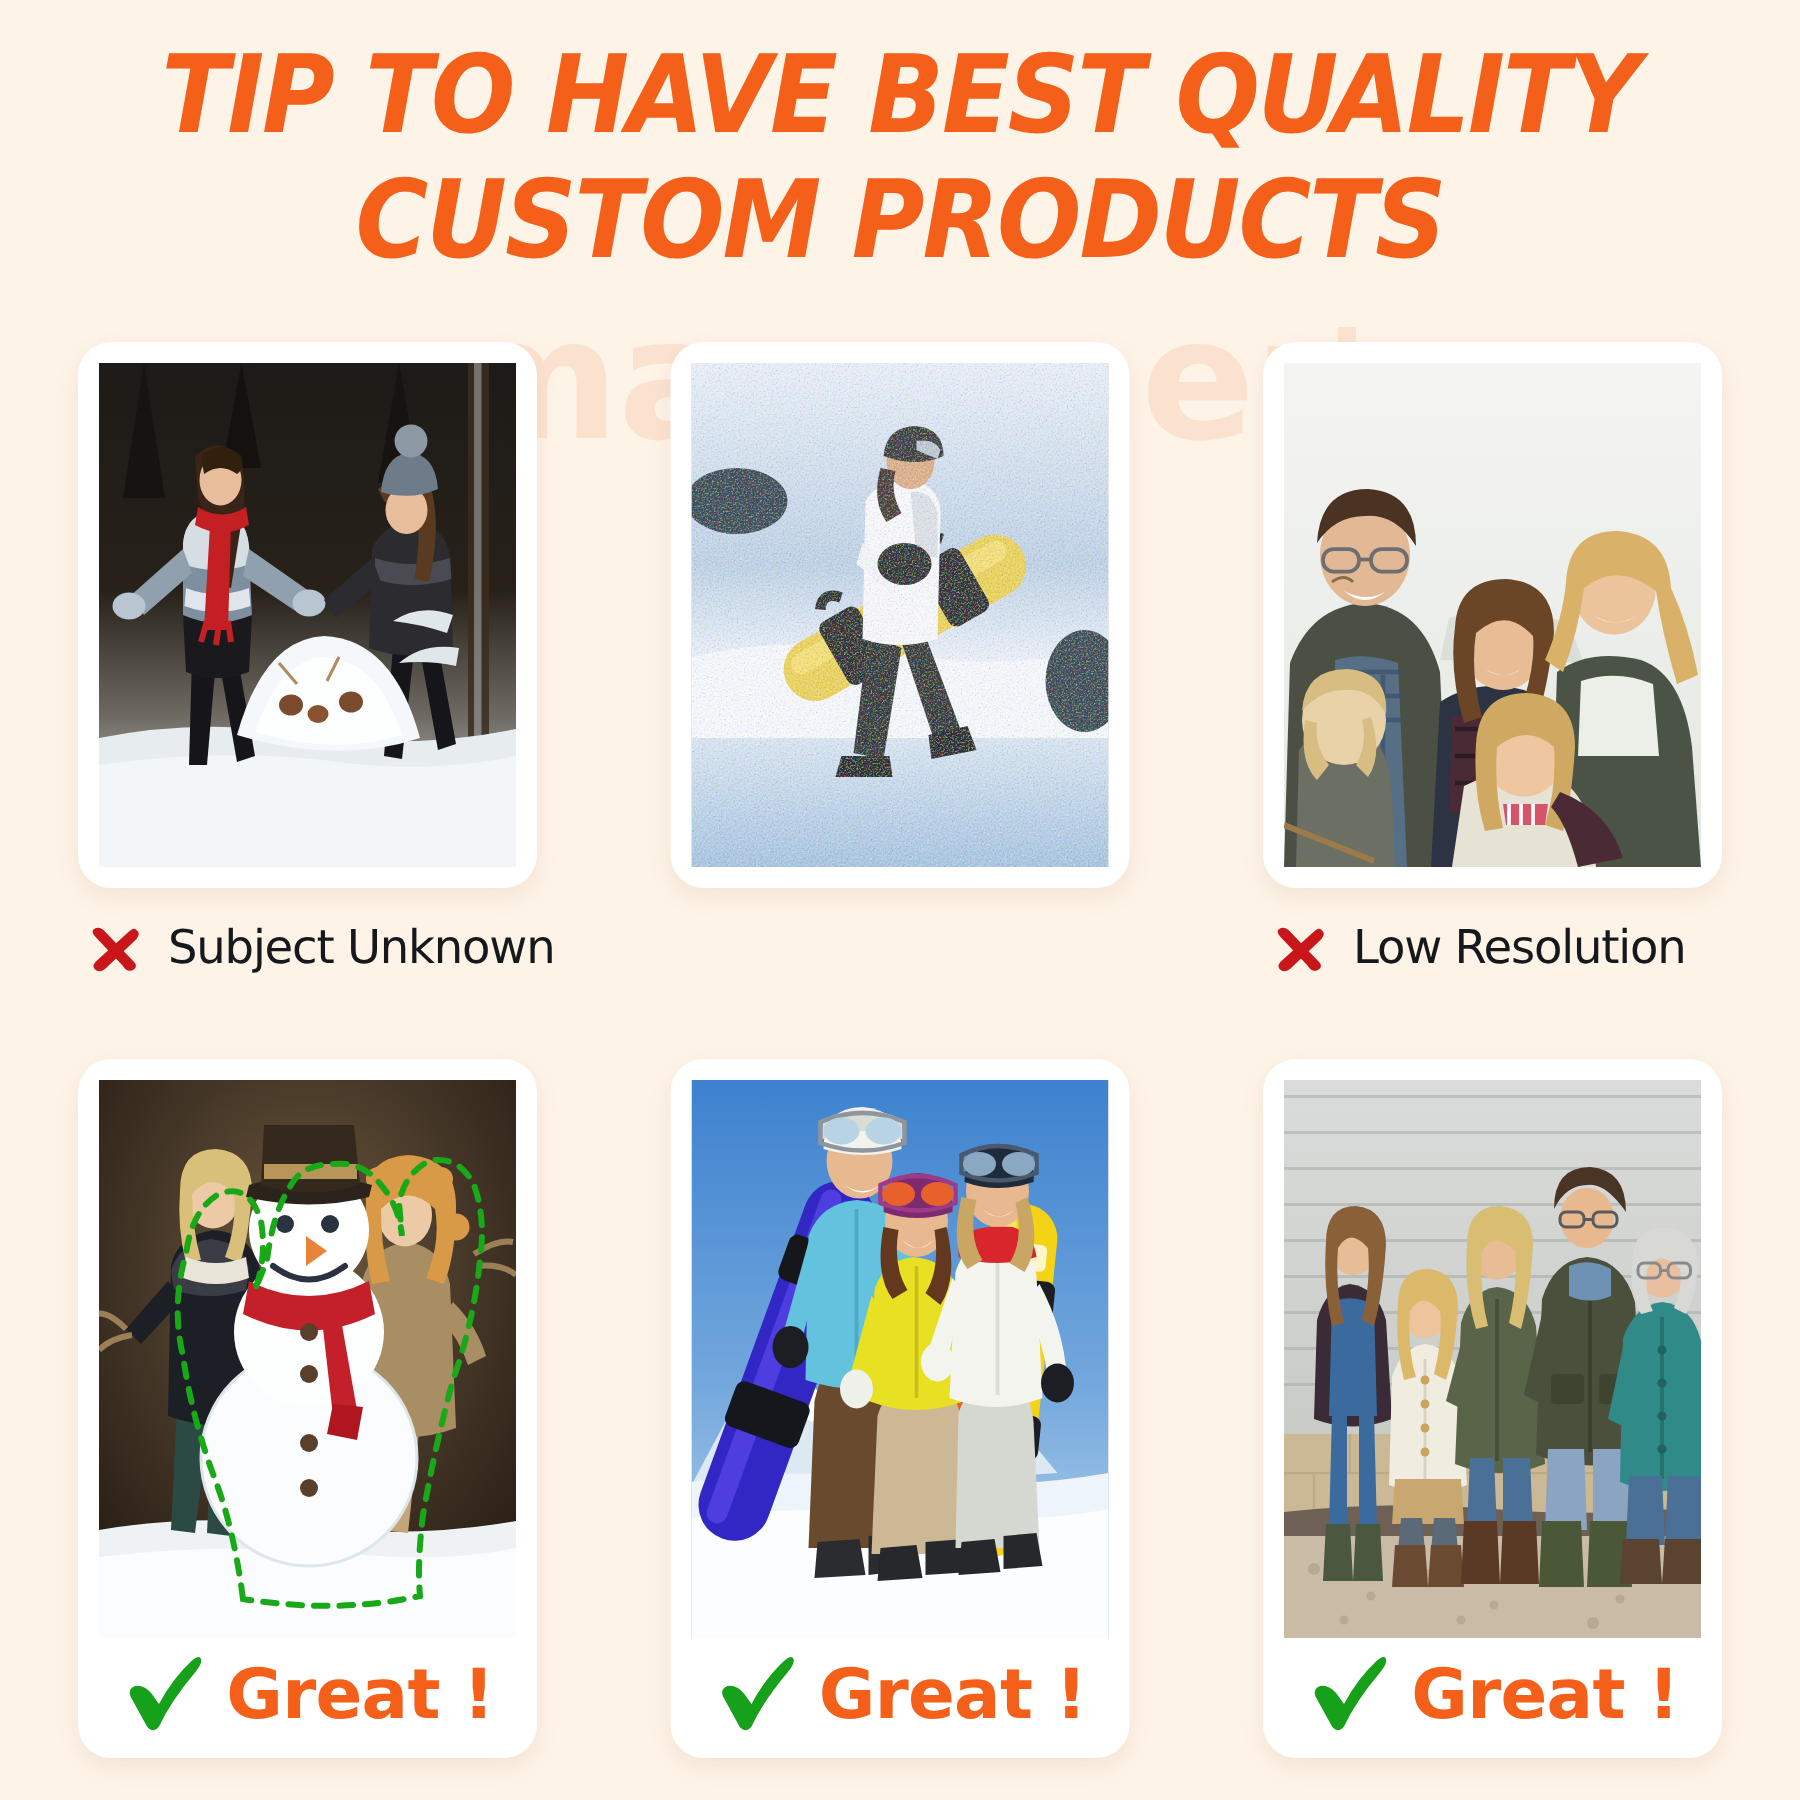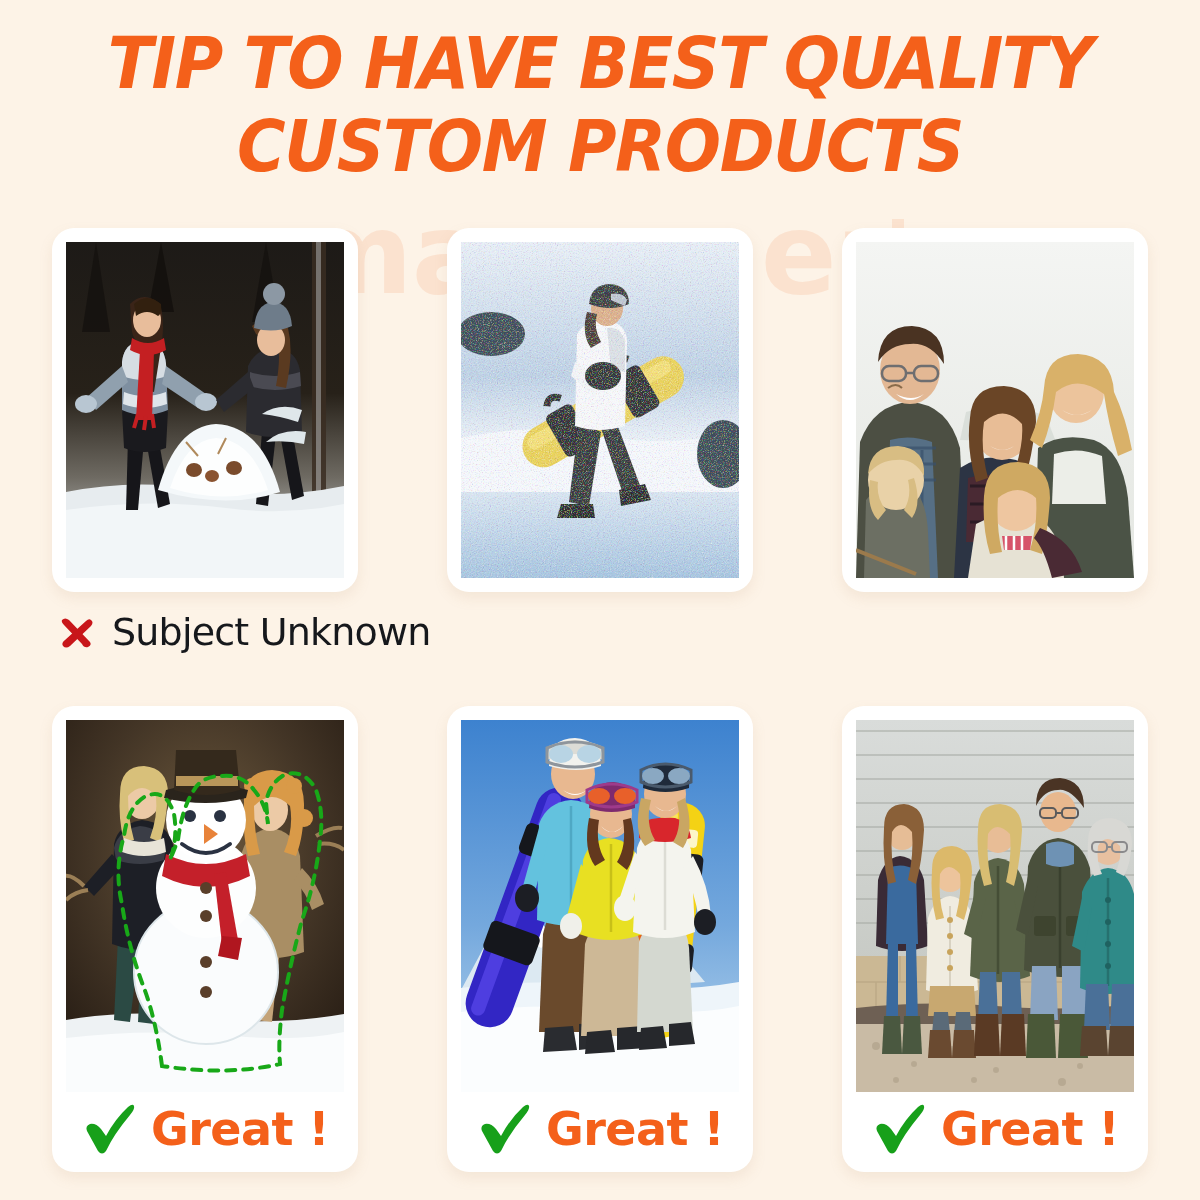--- a/index.html
+++ b/index.html
@@ -127,21 +127,21 @@
   .caption {
     width: 306px;
     display: flex;
     align-items: center;
     gap: 14px;
     height: 52px;
     padding-left: 4px;
   }
   .caption-text {
     font-family: "DejaVu Sans", sans-serif;
-    font-size: 38px;
+    font-size: 31px;
     font-weight: 400;
     color: #16181c;
     letter-spacing: -0.8px;
     white-space: nowrap;
   }
 
   .icon-x { width: 42px; height: 42px; flex: none; }
   .icon-check { width: 56px; height: 56px; flex: none; }
 
   svg { display: block; }
@@ -366,20 +366,29 @@
     <div class="caption">
       <span class="icon-x">
         <svg viewBox="0 0 42 42" width="42" height="42">
           <path d="M6 9 Q9 6 13 9 L34 31 Q36 34 32 36 Q28 37 26 33 L8 14 Q5 11 6 9 Z" fill="#c8161a"></path>
           <path d="M35 9 Q38 11 35 15 L14 35 Q10 38 7 35 Q5 32 9 29 L30 10 Q33 7 35 9 Z" fill="#c8161a"></path>
         </svg>
       </span>
       <span class="caption-text">Subject Unknown</span>
     </div>
 
+    <div class="caption">
+      <span class="icon-x">
+        <svg viewBox="0 0 42 42" width="42" height="42">
+          <path d="M6 9 Q9 6 13 9 L34 31 Q36 34 32 36 Q28 37 26 33 L8 14 Q5 11 6 9 Z" fill="#c8161a"></path>
+          <path d="M35 9 Q38 11 35 15 L14 35 Q10 38 7 35 Q5 32 9 29 L30 10 Q33 7 35 9 Z" fill="#c8161a"></path>
+        </svg>
+      </span>
+      <span class="caption-text">Low Resolution</span>
+    </div>
 
   </div>
 
   <div class="row row-bottom">
 
     <div class="card card-bottom">
       <div class="photo-frame">
         <svg viewBox="0 0 278 372" width="100%" height="100%" preserveAspectRatio="xMidYMid slice">
           <defs>
             <radialGradient id="warmBg" cx="50%" cy="35%" r="75%">

